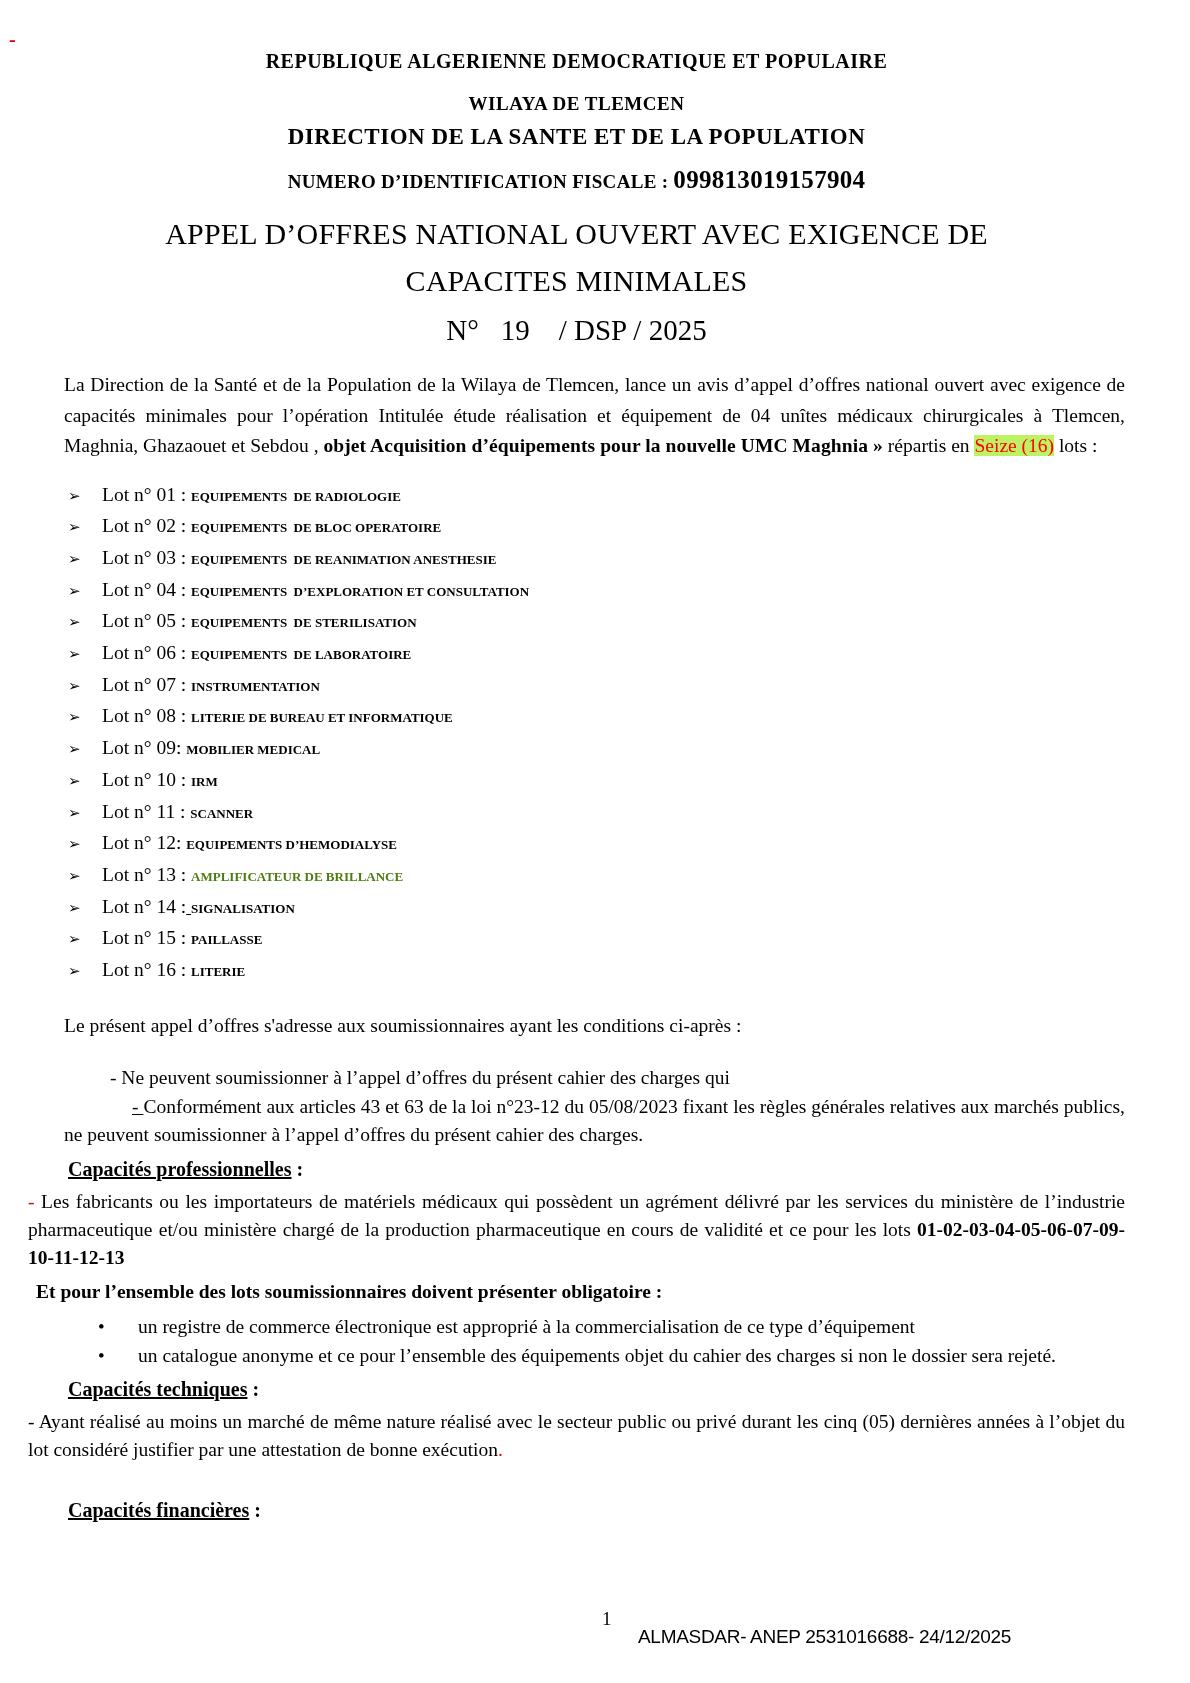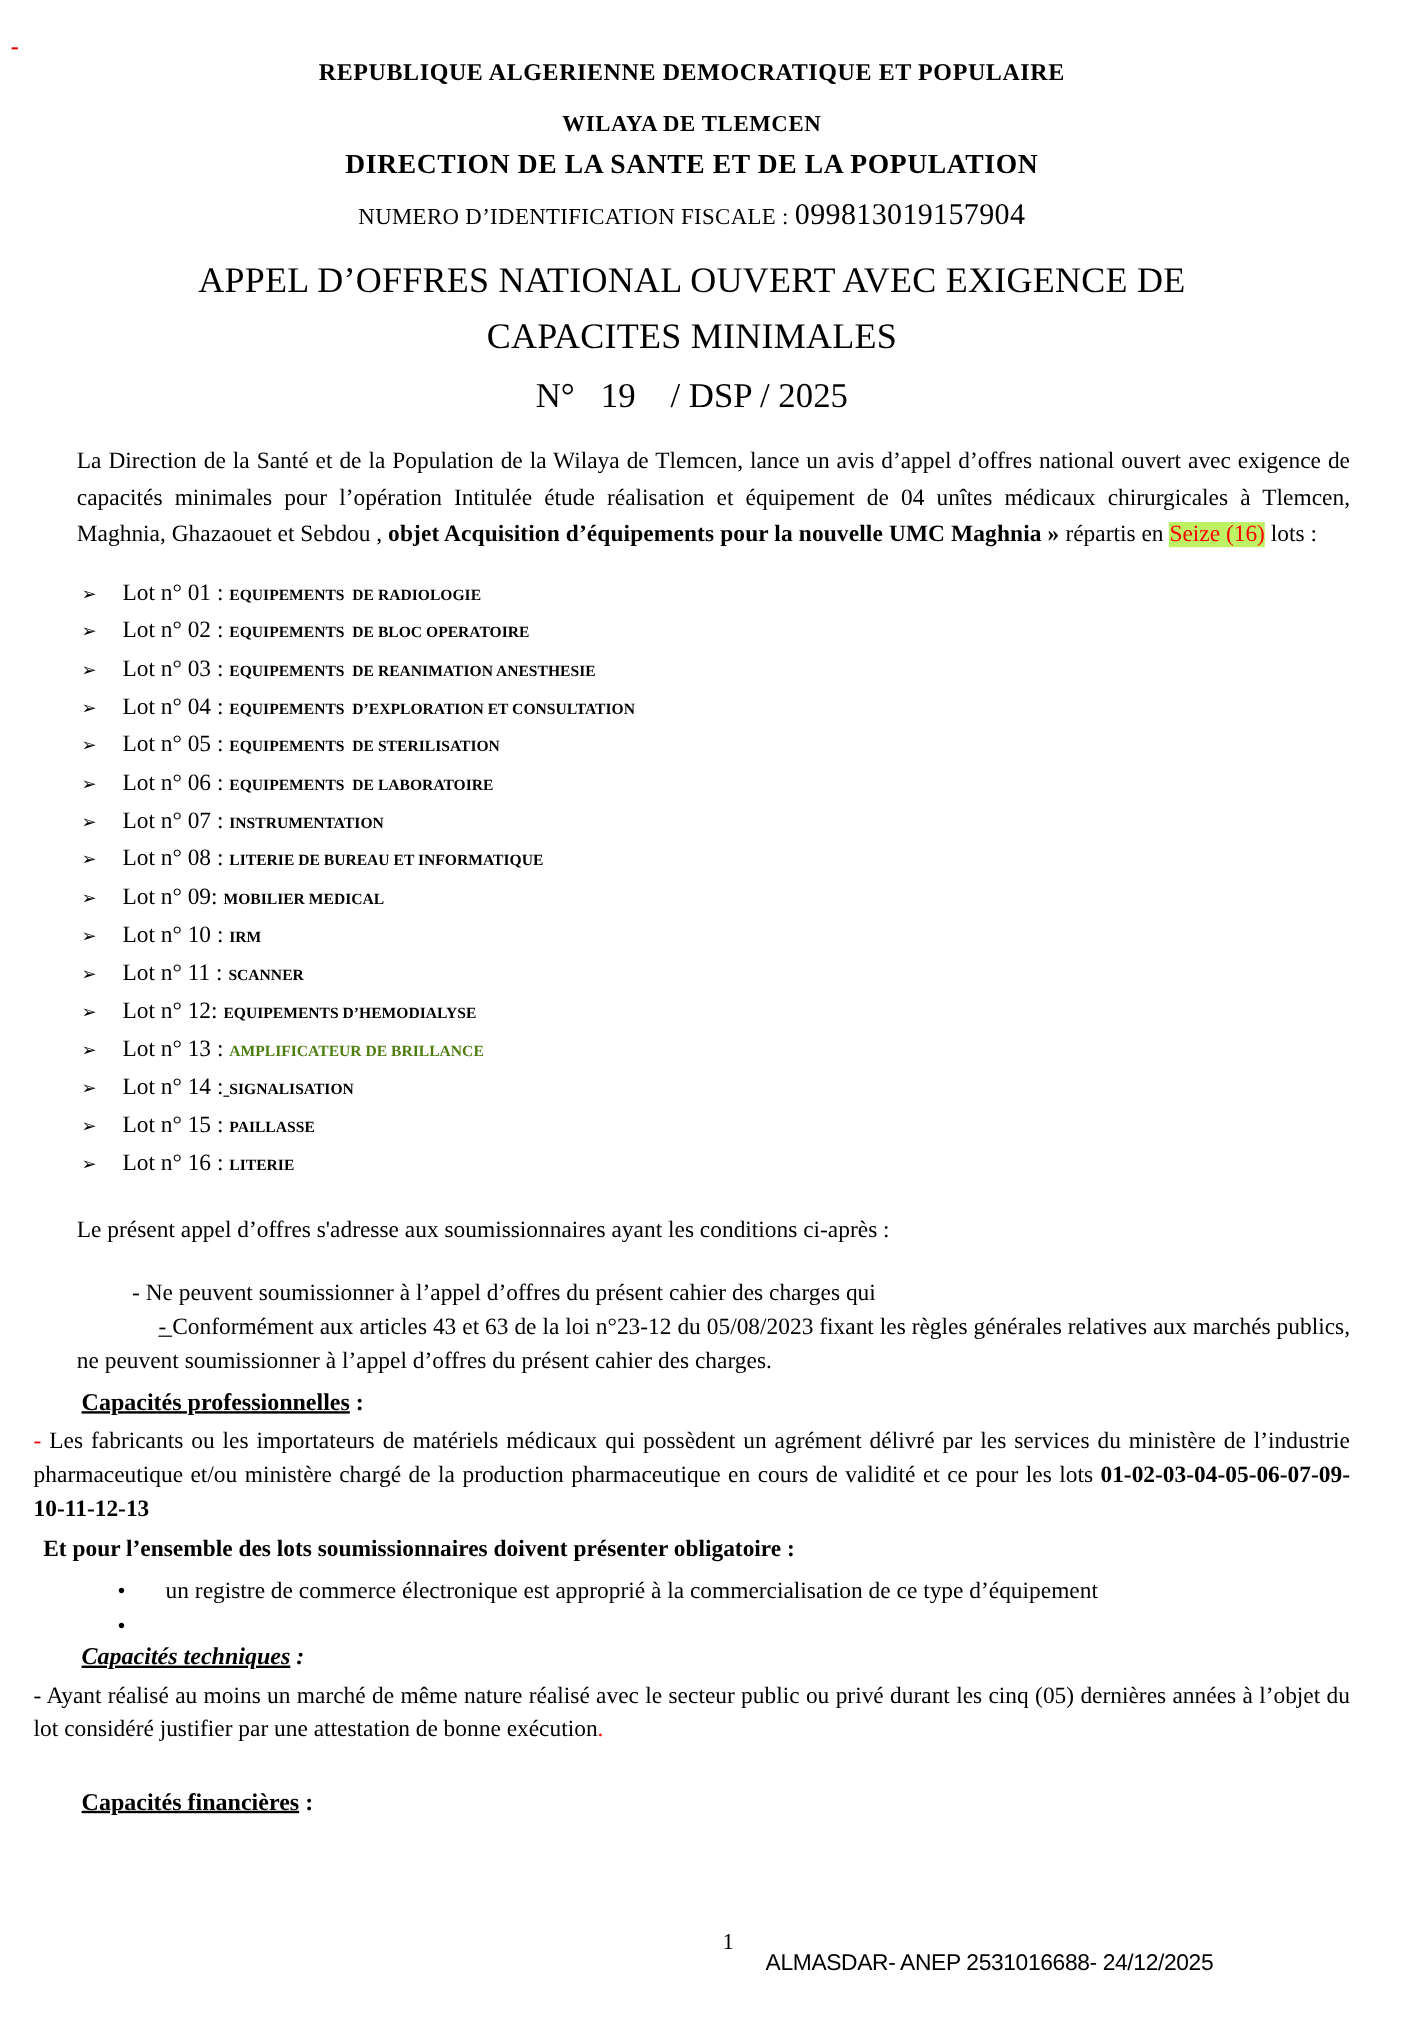--- a/index.html
+++ b/index.html
@@ -14,21 +14,21 @@
   }
   .content{padding:0 65px 0 28px;}
   .center{text-align:center;}
   .stray-dash{
     position:absolute;left:9px;top:28px;
     color:#e00000;font-size:20px;font-weight:bold;
   }
   .hdr1{margin-top:48px;font-size:20px;font-weight:bold;line-height:26px;letter-spacing:.5px;}
   .hdr2{margin-top:18px;font-size:19px;font-weight:bold;line-height:24px;letter-spacing:.5px;}
   .hdr3{margin-top:6px;font-size:23px;font-weight:bold;line-height:30px;letter-spacing:.5px;}
-  .hdr4{margin-top:12px;font-size:19px;font-weight:normal;line-height:32px;letter-spacing:.3px;}
+  .hdr4{margin-top:12px;font-size:19px;font-weight:bold;line-height:32px;letter-spacing:.3px;}
   .hdr4 .nif-value{font-size:25px;}
   .doc-title{margin-top:12px;font-size:30px;font-weight:normal;line-height:47px;letter-spacing:.2px;}
   .doc-number{margin-top:6px;font-size:29px;font-weight:normal;line-height:40px;white-space:pre-wrap;}
   .intro{
     margin:20px 0 0 36px;width:1061px;
     font-size:19.5px;line-height:30.5px;text-align:justify;
   }
   .intro b{letter-spacing:.1px;}
   .hl{background:#bef264;color:#ff0000;}
   .lots{list-style:none;margin:18px 0 0 40px;padding:0;}
@@ -111,24 +111,24 @@
     <p class="le-present">Le présent appel d’offres s'adresse aux soumissionnaires ayant les conditions ci-après :</p>
     <p class="ne-peuvent">- Ne peuvent soumissionner à l’appel d’offres du présent cahier des charges qui</p>
     <p class="conformement"><span class="cond-dash">- </span><span>Conformément aux articles 43 et 63 de la loi n°23-12 du 05/08/2023 fixant les règles générales relatives aux marchés publics, ne peuvent soumissionner à l’appel d’offres du présent cahier des charges.</span></p>
 
     <div class="sec-heading"><span class="ul">Capacités professionnelles</span><span> :</span></div>
     <p class="cap-para"><span class="red-dash">- </span><span>Les fabricants ou les importateurs de matériels médicaux qui possèdent un agrément délivré par les services du ministère de l’industrie pharmaceutique et/ou ministère chargé de la production pharmaceutique en cours de validité et ce pour les lots </span><span class="bold-lots">01-02-03-04-05-06-07-09-10-11-12-13</span></p>
 
     <p class="obligatoire">Et pour l’ensemble des lots soumissionnaires doivent présenter obligatoire :</p>
     <ul class="bullets">
       <li><span class="dot-bullet">•</span><span>un registre de commerce électronique est approprié à la commercialisation de ce type d’équipement</span></li>
-      <li><span class="dot-bullet">•</span></li>
+      <li><span class="dot-bullet">•</span><span>un catalogue anonyme et ce pour l’ensemble des équipements objet du cahier des charges si non le dossier sera rejeté.</span></li>
     </ul>
 
-    <div class="sec-heading" style="margin-top:25px;font-style:italic;"><span class="ul">Capacités techniques</span><span> :</span></div>
+    <div class="sec-heading" style="margin-top:4px;"><span class="ul">Capacités techniques</span><span> :</span></div>
     <p class="cap-tech-para"><span>- Ayant réalisé au moins un marché de même nature réalisé avec le secteur public ou privé durant les cinq (05) dernières années à l’objet du lot considéré justifier par une attestation de bonne exécution</span><span class="red-period">.</span></p>
 
     <div class="sec-heading cap-fin"><span class="ul">Capacités financières</span><span> :</span></div>
   </div>
 
   <span class="footer-page">1</span>
   <span class="footer-anep">ALMASDAR- ANEP 2531016688- 24/12/2025</span>
 </div>
 
 </body></html>

